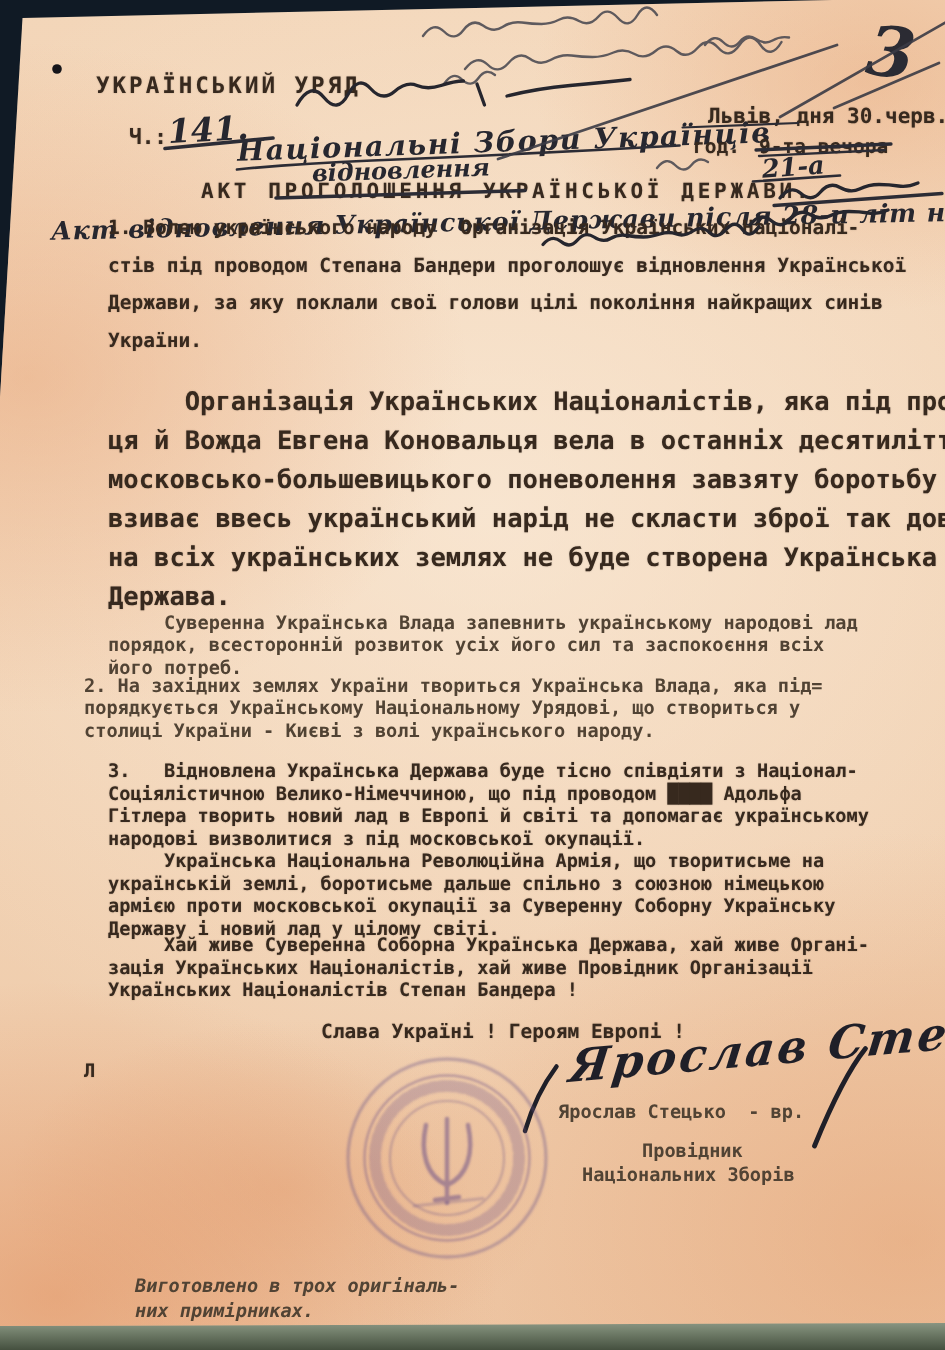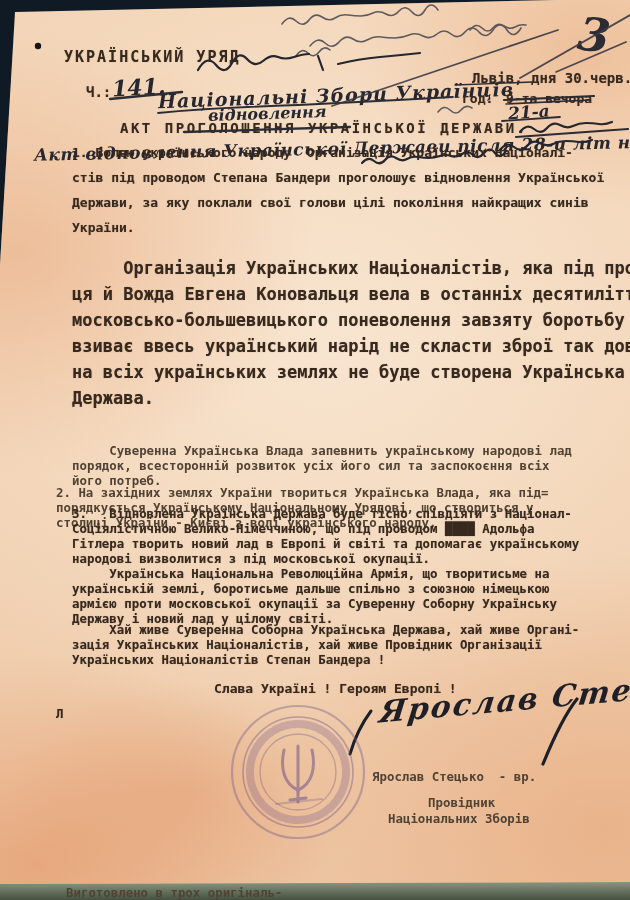--- a/index.html
+++ b/index.html
@@ -25,27 +25,27 @@
     clip-path: polygon(15px 12px, 555px 0px, 630px 0px, 630px 882px, 0px 884px, 0px 265px);
   }
   .typed{
     position:absolute;white-space:pre;font-weight:bold;color:#37291e;
     text-shadow:0 0 1px rgba(55,41,30,.35);
     font-family:"DejaVu Sans Mono", monospace;
   }
   .dbl{font-size:13px;line-height:25px;}
   .dbl2{font-size:17px;line-height:26px;}
   .sgl{font-size:12.4px;line-height:15px;}
-  .lt{color:#514334;text-shadow:none;margin-top:36px;}
+  .lt{color:#514334;text-shadow:none;}
   .hand{
     position:absolute;font-family:"DejaVu Serif", serif;font-style:italic;
     font-weight:bold;color:#27272f;white-space:pre;
   }
   .title-row{
-    position:absolute;left:120px;top:120px;display:flex;gap:12px;
+    position:absolute;left:134px;top:120px;display:flex;gap:12px;
     font-size:14px;font-weight:bold;letter-spacing:2.5px;color:#37291e;
     text-shadow:0 0 1px rgba(55,41,30,.35);
   }
   .ink-overlay{position:absolute;left:0;top:0;pointer-events:none;}
   .script-sig{
     font-size:30px;letter-spacing:2px;color:#1f1f28;
     transform:rotate(-5deg) skewX(-12deg);transform-origin:left top;
   }
   .page-num{
     font-size:46px;font-weight:bold;color:#2b2b33;
@@ -105,21 +105,21 @@
 зація Українських Націоналістів, хай живе Провідник Організації
 Українських Націоналістів Степан Бандера !</div>
 <div class="typed dbl" style="left:214px;top:676px;">Слава Україні ! Героям Европі !</div>
 <div class="typed sgl" style="left:56px;top:706px;">Л</div>
 
 <div class="hand script-sig" style="left:382px;top:694px;">Ярослав Стецько</div>
 <div class="typed sgl lt" style="left:372px;top:733px;text-align:right;">Ярослав Стецько  - вр.</div>
 <div class="typed sgl lt" style="left:428px;top:759px;">Провідник</div>
 <div class="typed sgl lt" style="left:388px;top:775px;">Національних Зборів</div>
 
-<div class="typed sgl lt" style="left:66px;top:849px;line-height:16.5px;">Виготовлено в трох оригіналь-
+<div class="typed sgl lt" style="left:90px;top:849px;line-height:16.5px;font-style:italic;">Виготовлено в трох оригіналь-
 них примірниках.</div>
 
 <svg class="ink-overlay" width="630" height="900" viewBox="0 0 630 900">
   <defs>
     <filter id="blur1">
         <feGaussianBlur stdDeviation="0.7"></feGaussianBlur>
       </filter>
   </defs>
 
   <circle cx="38" cy="46" r="3.2" fill="#15151a"></circle>

